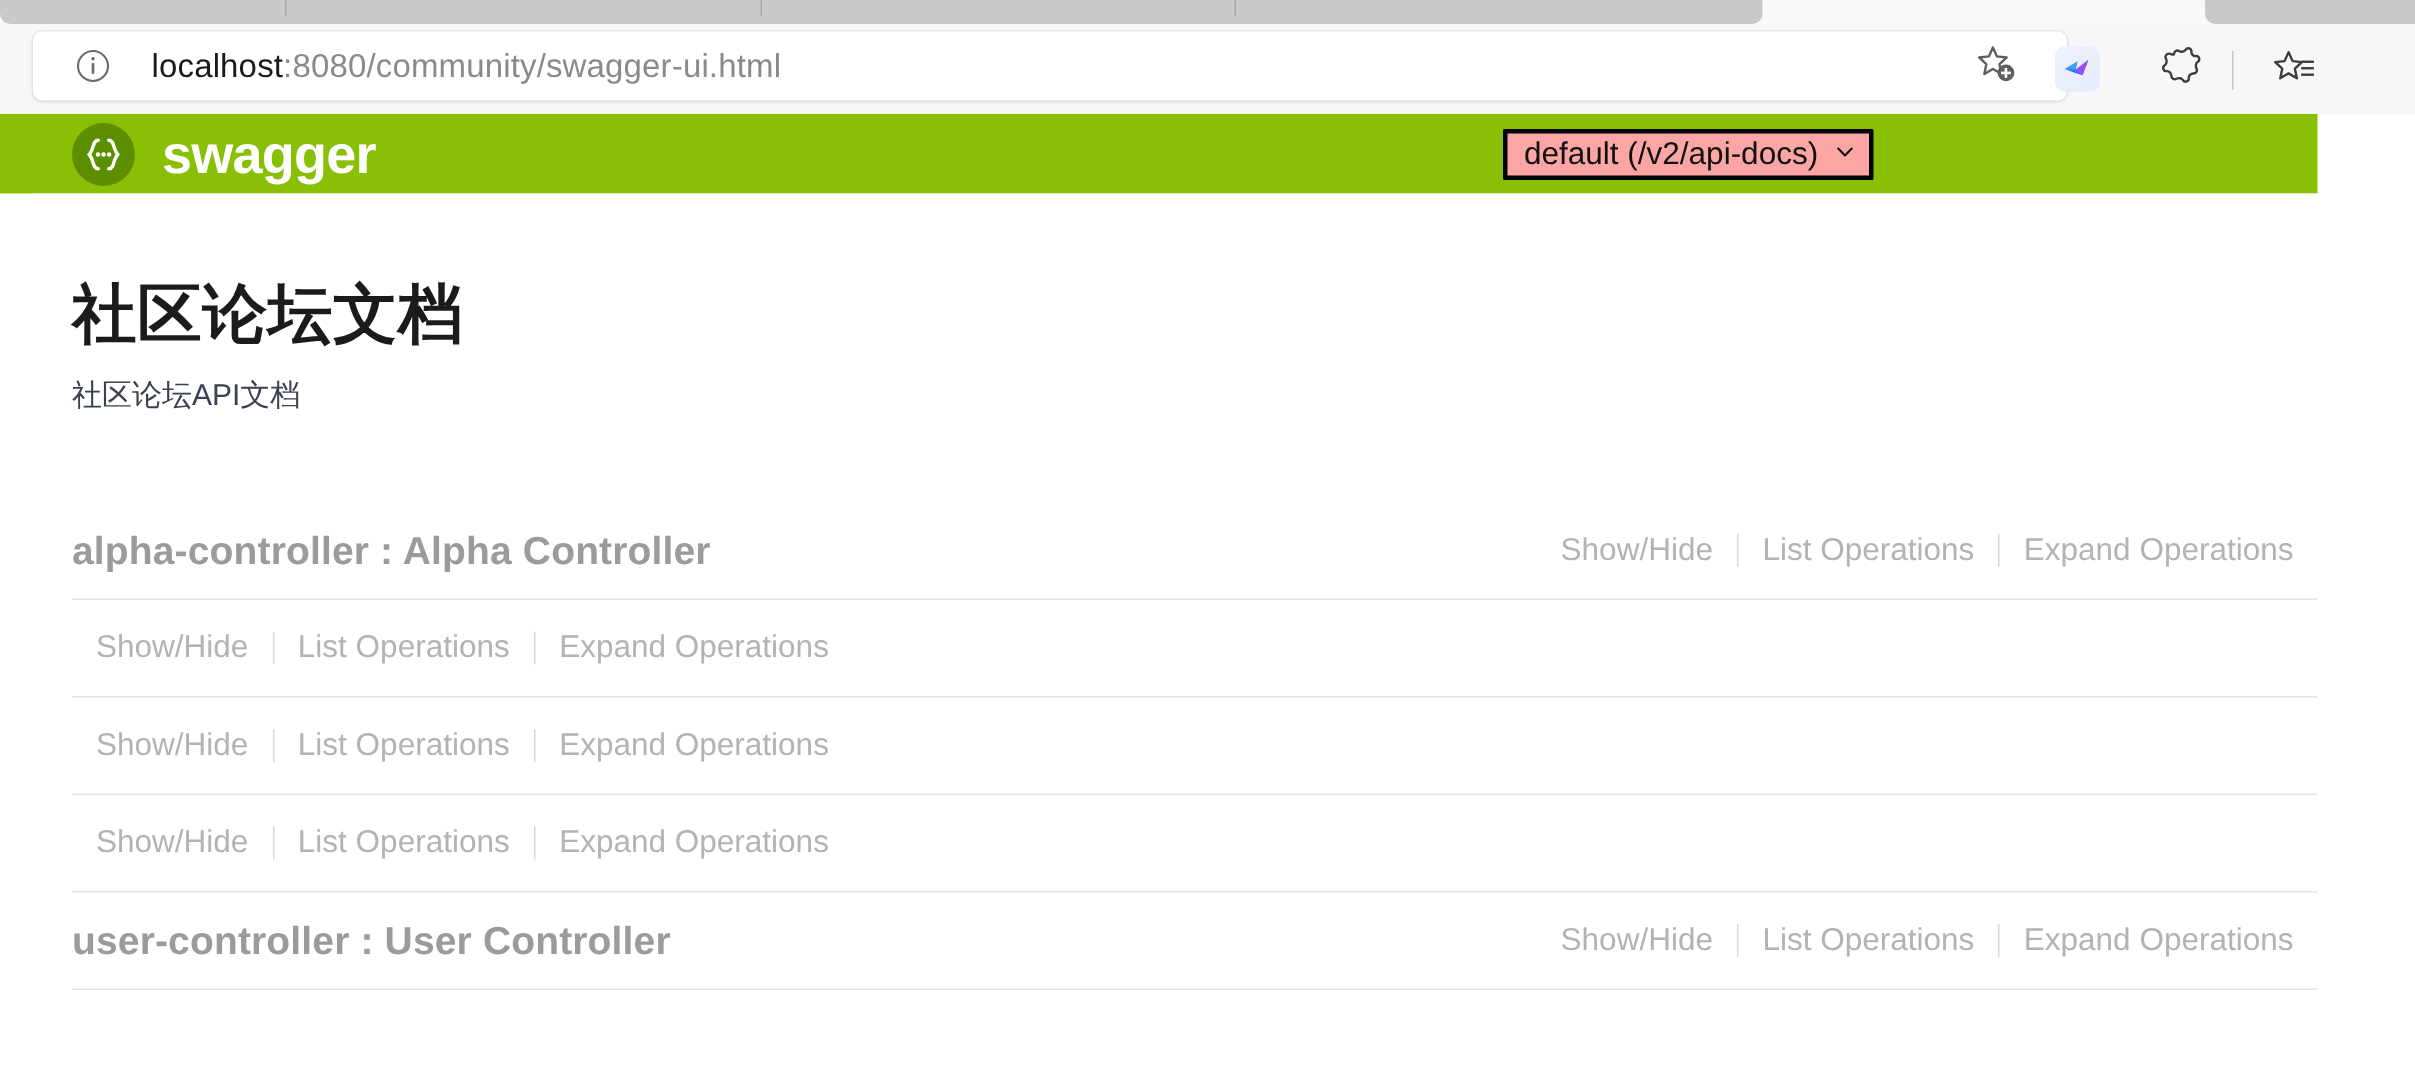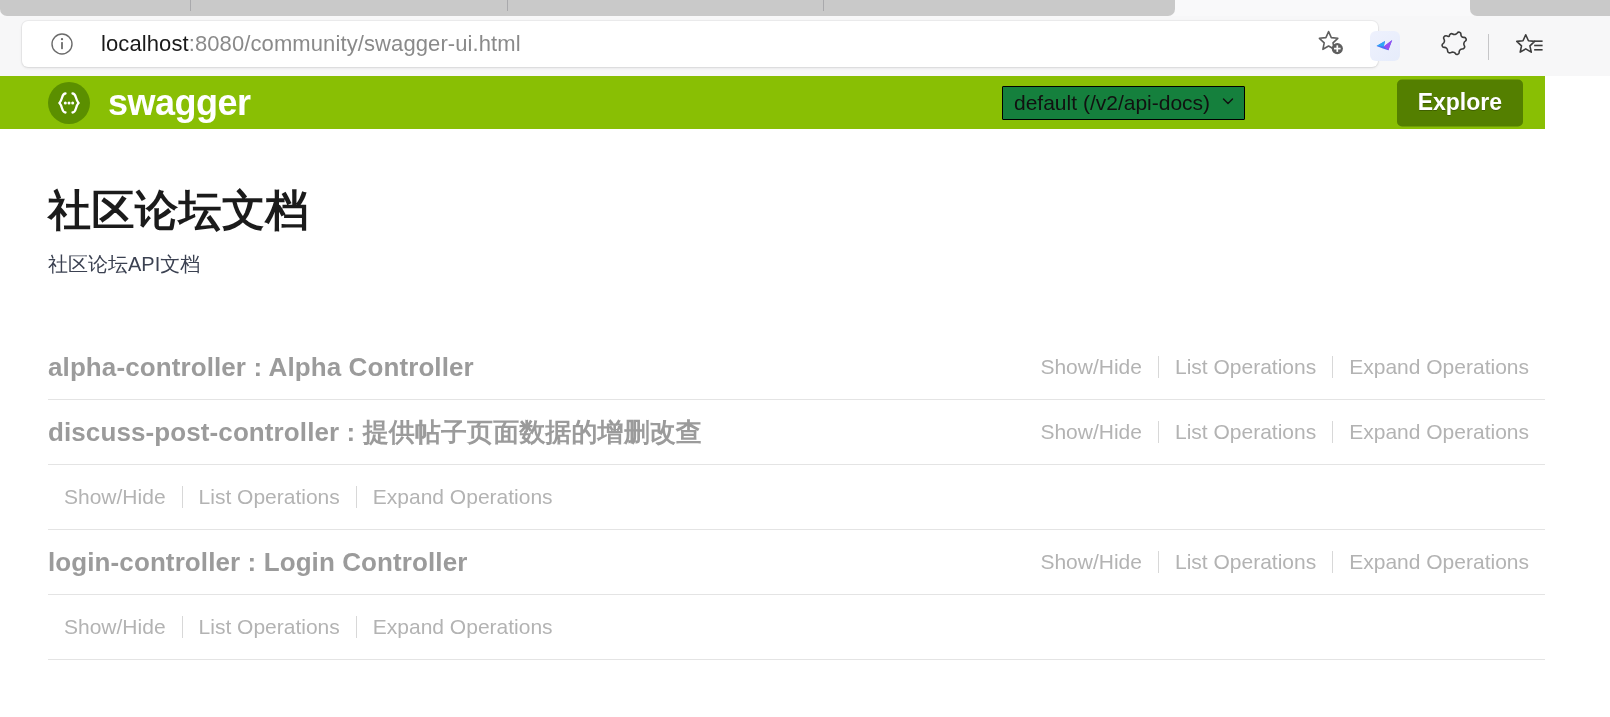--- a/index.html
+++ b/index.html
@@ -149,22 +149,22 @@
     font-weight: bold;
     color: #ffffff;
     letter-spacing: -0.5px;
   }
   .spec-select {
     position: absolute;
     left: 1002px;
     top: 50%;
     transform: translateY(-50%);
     height: 34px;
-    background: #15803d;
-    border: 1px solid #000000;
+    background: #fca5a5;
+    border: 3px solid #000000;
     border-radius: 1px;
     display: flex;
     align-items: center;
     padding: 0 9px 0 11px;
     box-sizing: border-box;
     cursor: pointer;
   }
   .spec-select .sel-label {
     font-size: 21px;
     color: #111111;
@@ -345,74 +345,72 @@
 
   <div class="spec-select">
     <span class="sel-label">default (/v2/api-docs)</span>
     <span class="chev">
       <svg viewBox="0 0 14 14" width="14" height="14">
         <path d="M2.5 5 L7 9.6 L11.5 5" fill="none" stroke="#111111" stroke-width="1.4" stroke-linecap="round" stroke-linejoin="round"></path>
       </svg>
     </span>
   </div>
 
-  <button class="explore-btn">Explore</button>
 </div>
 
 <div class="page">
 
   <div class="info-block">
     <h1 class="doc-title">社区论坛文档</h1>
     <p class="doc-subtitle">社区论坛API文档</p>
   </div>
 
   <div class="resources" id="resource-list">
       <div class="resource-row">
         <a class="resource-name">alpha-controller : Alpha Controller</a>
-        <div class="resource-ops">
-          <a class="op-link">Show/Hide</a>
-          <span class="op-sep"></span>
-          <a class="op-link">List Operations</a>
-          <span class="op-sep"></span>
-          <a class="op-link">Expand Operations</a>
-        </div>
-      </div>
-      <div class="resource-row">
-        <a class="resource-name">discuss-post-controller : 提供帖子页面数据的增删改查</a>
         <div class="resource-ops">
           <a class="op-link">Show/Hide</a>
           <span class="op-sep"></span>
           <a class="op-link">List Operations</a>
           <span class="op-sep"></span>
           <a class="op-link">Expand Operations</a>
         </div>
       </div>
       <div class="resource-row">
         <div class="resource-ops">
           <a class="op-link">Show/Hide</a>
           <span class="op-sep"></span>
           <a class="op-link">List Operations</a>
           <span class="op-sep"></span>
           <a class="op-link">Expand Operations</a>
         </div>
       </div>
       <div class="resource-row">
-        <a class="resource-name">login-controller : Login Controller</a>
         <div class="resource-ops">
           <a class="op-link">Show/Hide</a>
           <span class="op-sep"></span>
           <a class="op-link">List Operations</a>
           <span class="op-sep"></span>
           <a class="op-link">Expand Operations</a>
         </div>
       </div>
       <div class="resource-row">
         <div class="resource-ops">
           <a class="op-link">Show/Hide</a>
           <span class="op-sep"></span>
           <a class="op-link">List Operations</a>
           <span class="op-sep"></span>
           <a class="op-link">Expand Operations</a>
         </div>
       </div>
+      <div class="resource-row">
+        <a class="resource-name">user-controller : User Controller</a>
+        <div class="resource-ops">
+          <a class="op-link">Show/Hide</a>
+          <span class="op-sep"></span>
+          <a class="op-link">List Operations</a>
+          <span class="op-sep"></span>
+          <a class="op-link">Expand Operations</a>
+        </div>
+      </div>
     </div>
 
 </div>
 
 </body></html>

